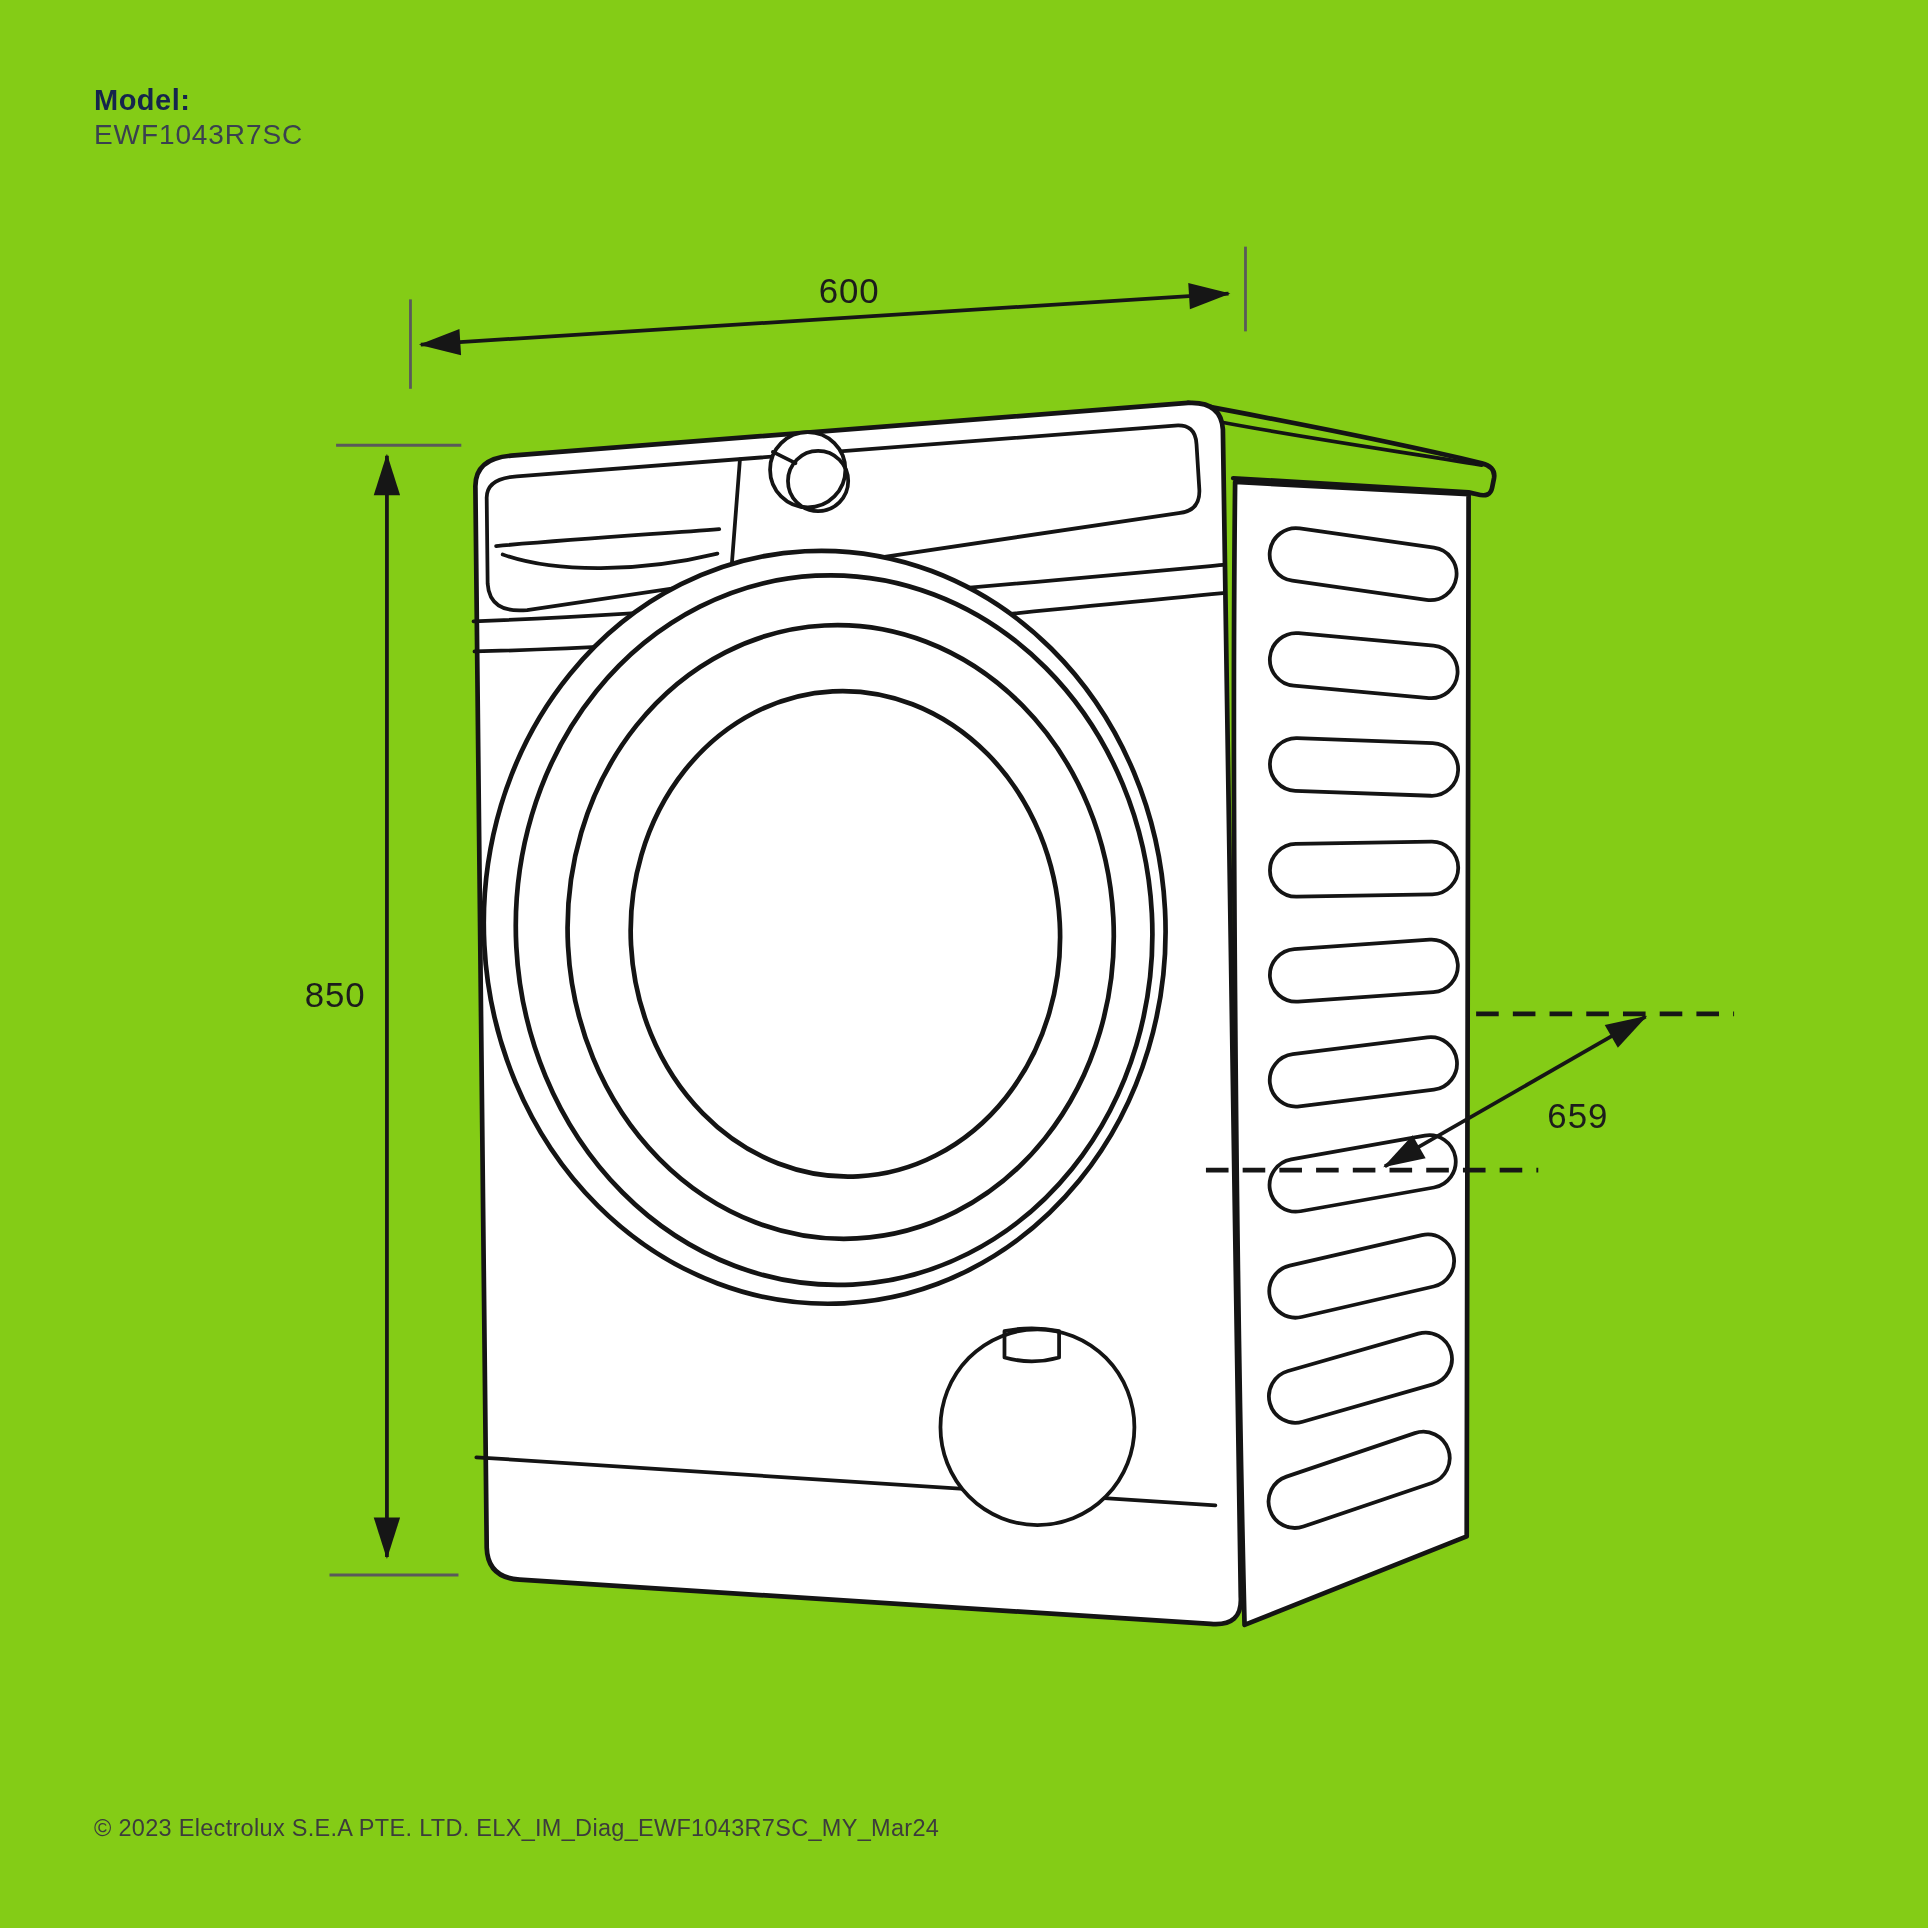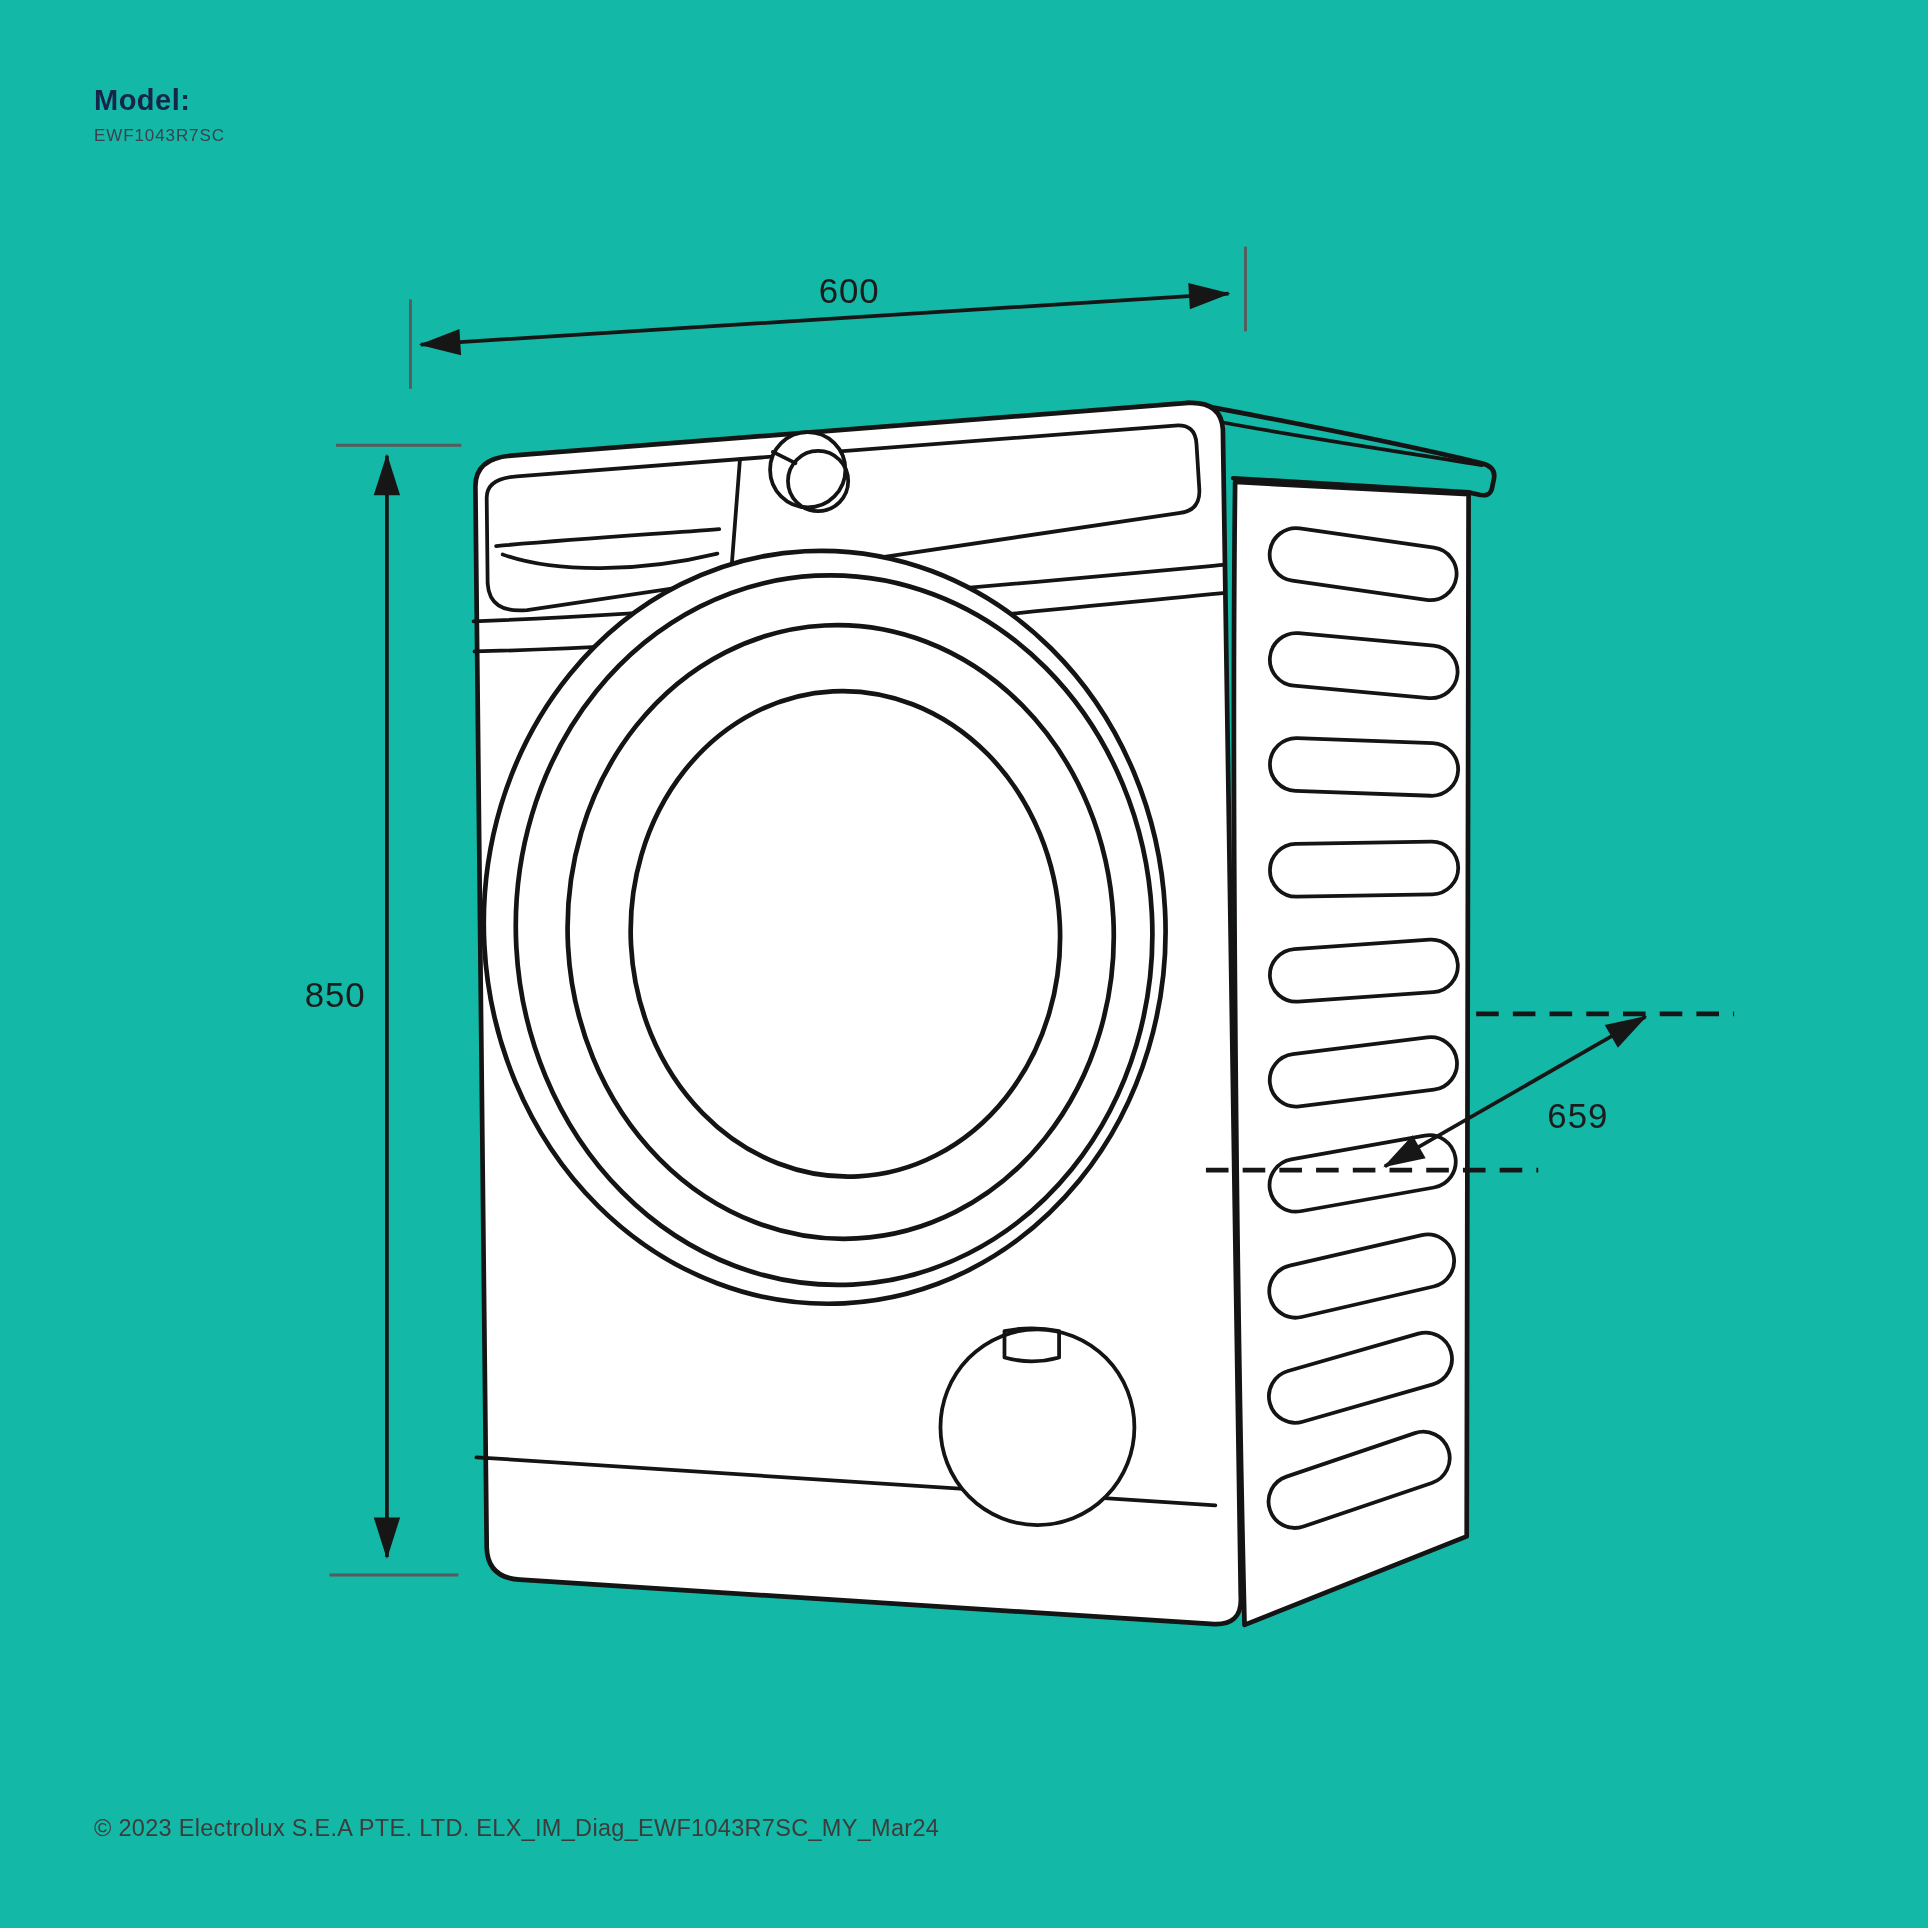--- a/index.html
+++ b/index.html
@@ -1,23 +1,23 @@
 <!DOCTYPE html>
 <html style="font-size:15px"><head>
 <meta charset="utf-8">
 <style>
   html,body{margin:0;padding:0;background:#ffffff;}
   #stage{
-    position:relative;width:1928px;height:1928px;background:#14b8a6;overflow:hidden;
+    position:relative;width:1928px;height:1928px;background:#84cc16;overflow:hidden;
     font-family:"Liberation Sans", sans-serif;
   }
   #drawing{position:absolute;left:0;top:0;width:1928px;height:1928px;}
   .model-block{position:absolute;left:94px;top:83px;line-height:1.18;}
   .model-label{font-size:29px;font-weight:bold;color:#15254c;letter-spacing:0.5px;}
-  .model-value{font-size:17px;font-weight:normal;color:#3a414f;letter-spacing:0.9px;margin-top:9px;}
+  .model-value{font-size:28px;font-weight:normal;color:#3a414f;letter-spacing:0.9px;margin-top:1px;}
   .footer-note{
     position:absolute;left:94px;top:1815px;font-size:23.5px;color:#3c3c3c;letter-spacing:0.3px;
   }
   
   .ln{fill:none;stroke:#141414;stroke-width:5;stroke-linecap:round;stroke-linejoin:round;}
   .ln-thin{fill:none;stroke:#141414;stroke-width:4;stroke-linecap:round;stroke-linejoin:round;}
   .white{fill:#ffffff;}
   .dim{fill:none;stroke:#161616;stroke-width:4;}
   .dash{fill:none;stroke:#161616;stroke-width:5;stroke-dasharray:24 15;}
   .tick{fill:none;stroke:#5a5a5a;stroke-width:3;}

